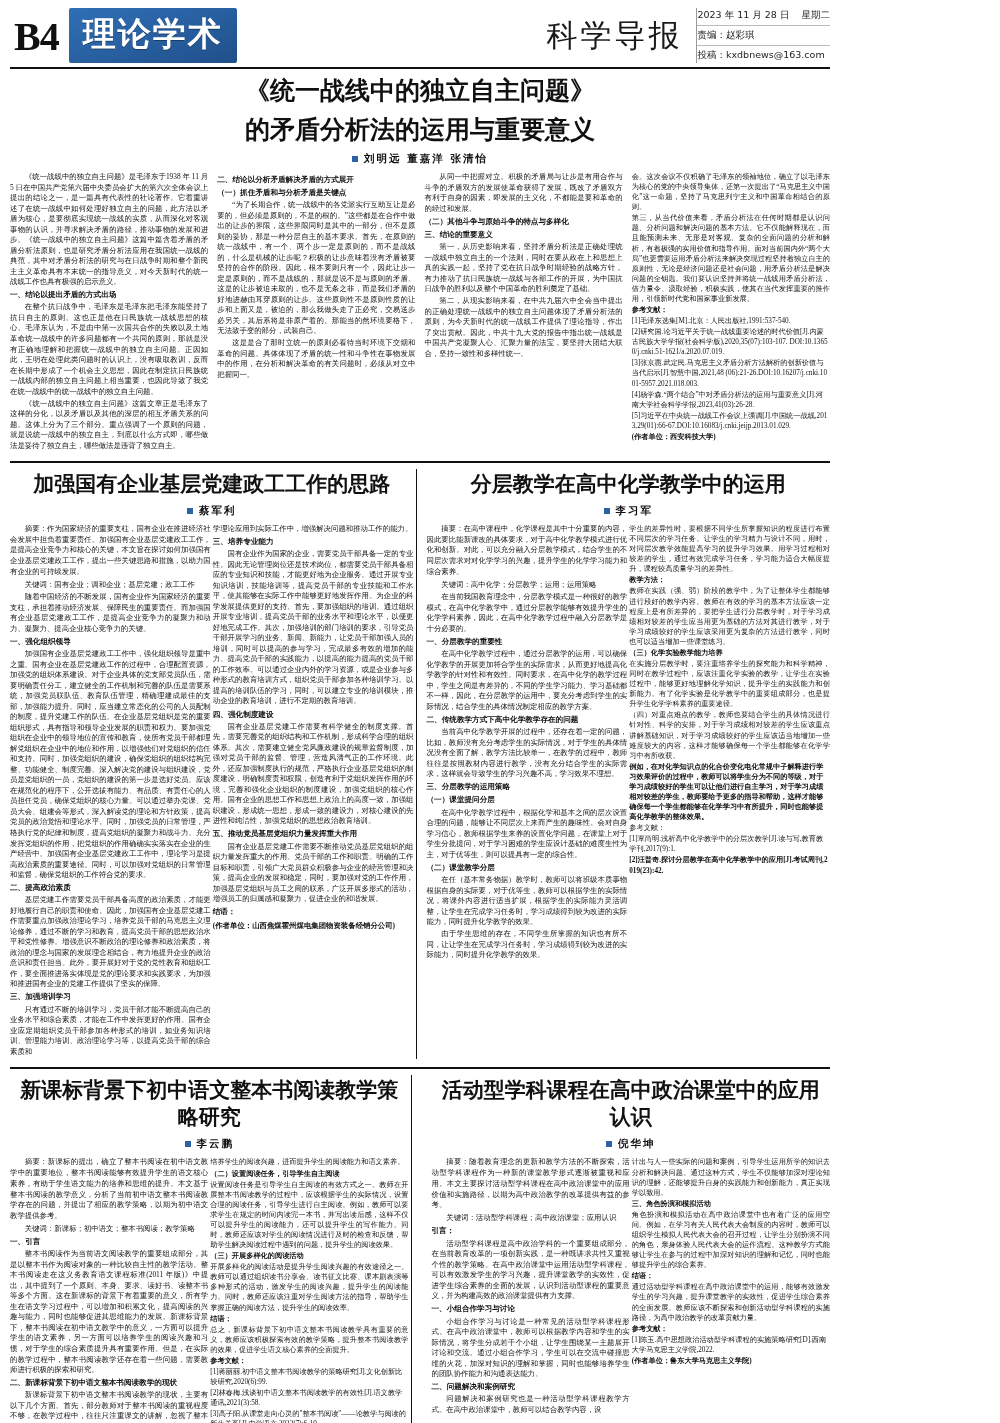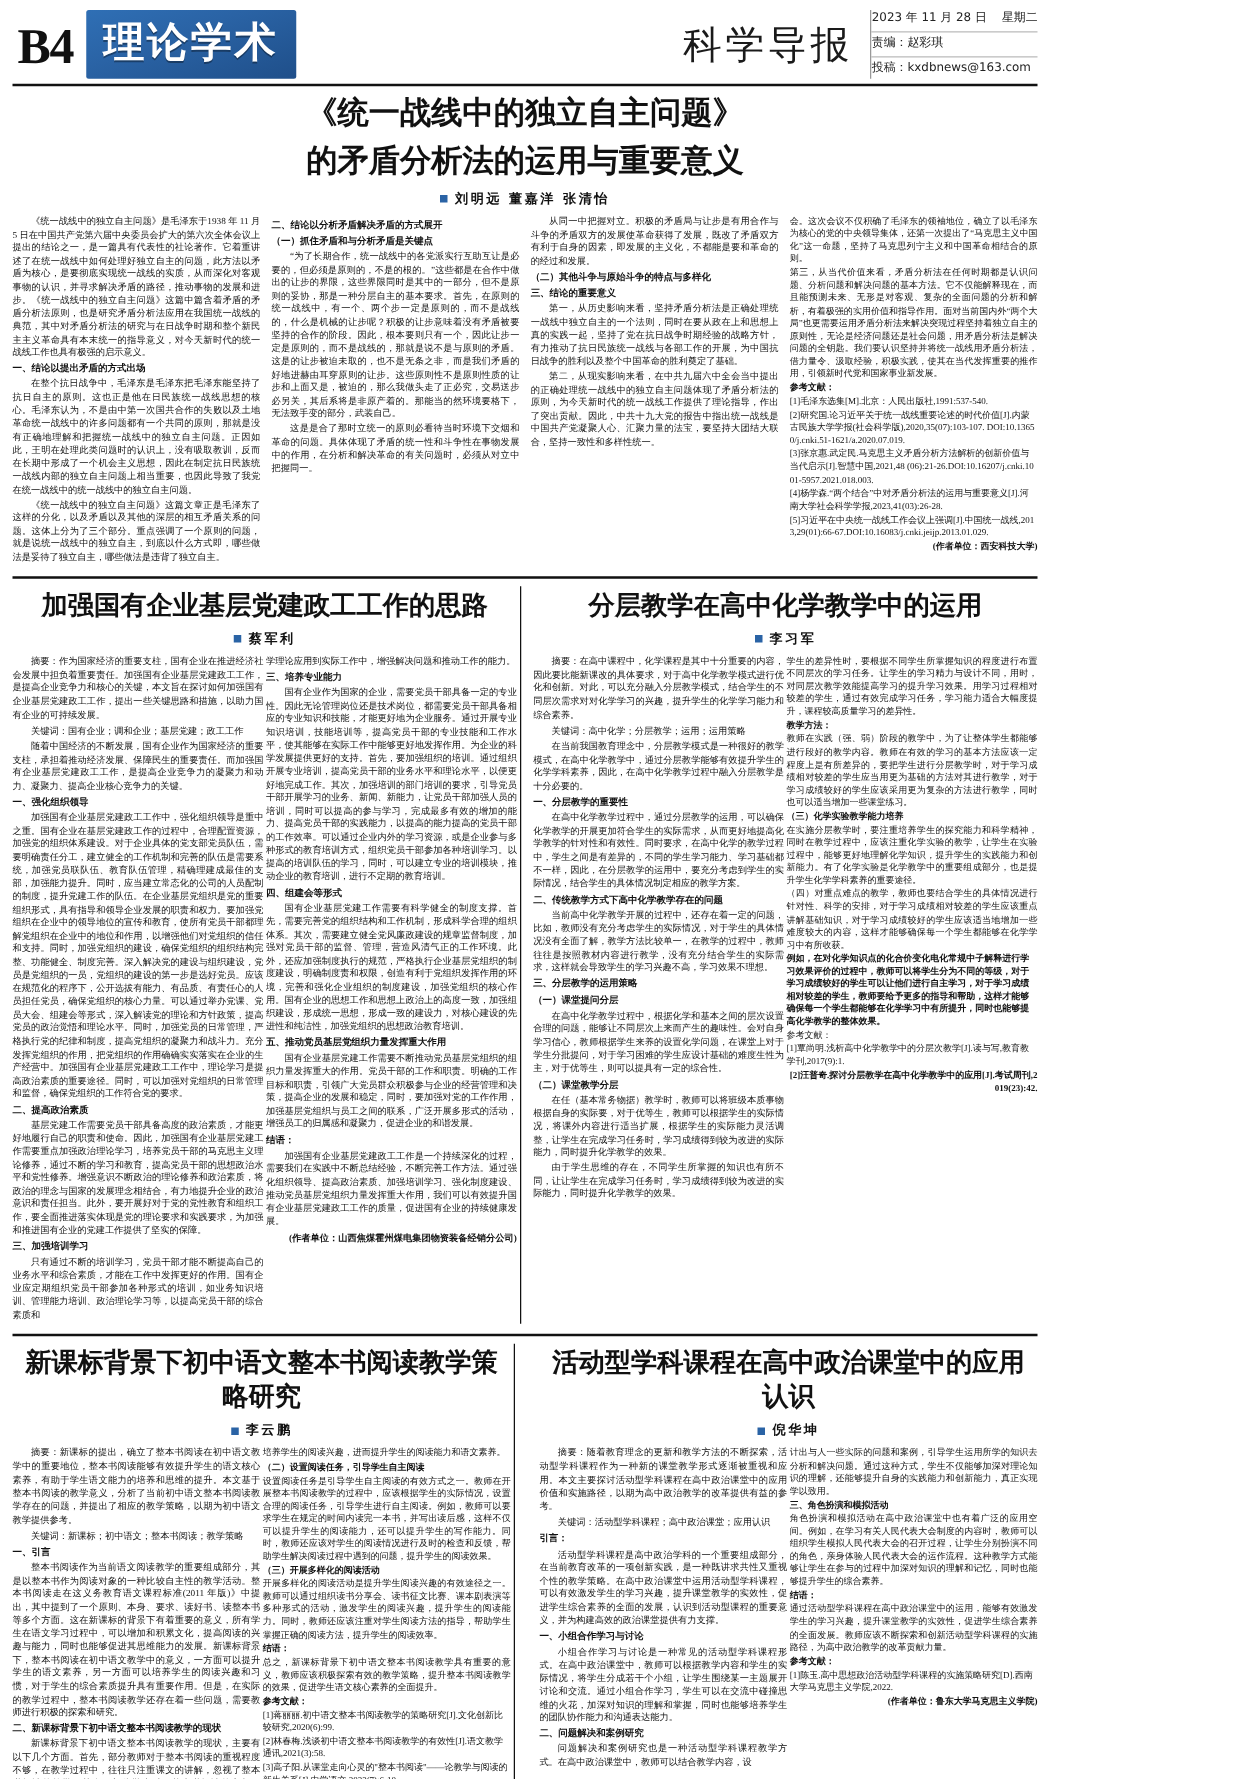--- a/index.html
+++ b/index.html
@@ -120,21 +120,21 @@
   p.abs {
     font-size: 7.4px;
     line-height: 1.45;
     text-align: justify;
     text-indent: 2em;
     margin: 0 0 2px 0;
     word-break: break-all;
   }
   .sig {
     font-size: 7.4px;
-    text-align: right;
+    text-align: left;
     margin-top: 3px;
     font-weight: bold;
   }
   .refs p { font-size: 7.2px; line-height: 1.4; margin: 0 0 1px 0; text-indent: 0; word-break: break-all; }
 
   .article { margin-bottom: 2px; }
 
   .top-area .cols { gap: 9px; }
 </style>
 </head>
@@ -218,26 +218,25 @@
           <p class="body">加强国有企业基层党建政工工作中，强化组织领导是重中之重。国有企业在基层党建政工作的过程中，合理配置资源，加强党的组织体系建设。对于企业具体的党支部党员队伍，需要明确责任分工，建立健全的工作机制和完善的队伍是需要系统，加强党员联队伍、教育队伍管理，精确理建成最佳的支部，加强能力提升。同时，应当建立常态化的公司的人员配制的制度，提升党建工作的队伍。在企业基层党组织是党的重要组织形式，具有指导和领导企业发展的职责和权力。要加强党组织在企业中的领导地位的宣传和教育，使所有党员干部都理解党组织在企业中的地位和作用，以增强他们对党组织的信任和支持。同时，加强党组织的建设，确保党组织的组织结构完整、功能健全、制度完善。深入解决党的建设与组织建设，党员是党组织的一员，党组织的建设的第一步是选好党员。应该在规范化的程序下，公开选拔有能力、有品质、有责任心的人员担任党员，确保党组织的核心力量。可以通过举办党课、党员大会、组建会等形式，深入解读党的理论和方针政策，提高党员的政治觉悟和理论水平。同时，加强党员的日常管理，严格执行党的纪律和制度，提高党组织的凝聚力和战斗力。充分发挥党组织的作用，把党组织的作用确确实实落实在企业的生产经营中。加强国有企业基层党建政工工作中，理论学习是提高政治素质的重要途径。同时，可以加强对党组织的日常管理和监督，确保党组织的工作符合党的要求。</p>
           <p class="sub">二、提高政治素质</p>
           <p class="body">基层党建工作需要党员干部具备高度的政治素质，才能更好地履行自己的职责和使命。因此，加强国有企业基层党建工作需要重点加强政治理论学习，培养党员干部的马克思主义理论修养，通过不断的学习和教育，提高党员干部的思想政治水平和党性修养。增强意识不断政治的理论修养和政治素质，将政治的理念与国家的发展理念相结合，有力地提升企业的政治意识和责任担当。此外，要开展好对于党的党性教育和组织工作，要全面推进落实体现是党的理论要求和实践要求，为加强和推进国有企业的党建工作提供了坚实的保障。</p>
           <p class="sub">三、加强培训学习</p>
           <p class="body">只有通过不断的培训学习，党员干部才能不断提高自己的业务水平和综合素质，才能在工作中发挥更好的作用。国有企业应定期组织党员干部参加各种形式的培训，如业务知识培训、管理能力培训、政治理论学习等，以提高党员干部的综合素质和</p>
         </div>
         <div class="col">
           <p class="body noind">学理论应用到实际工作中，增强解决问题和推动工作的能力。</p>
           <p class="sub">三、培养专业能力</p>
           <p class="body">国有企业作为国家的企业，需要党员干部具备一定的专业性。因此无论管理岗位还是技术岗位，都需要党员干部具备相应的专业知识和技能，才能更好地为企业服务。通过开展专业知识培训，技能培训等，提高党员干部的专业技能和工作水平，使其能够在实际工作中能够更好地发挥作用。为企业的科学发展提供更好的支持。首先，要加强组织的培训。通过组织开展专业培训，提高党员干部的业务水平和理论水平，以便更好地完成工作。其次，加强培训的部门培训的要求，引导党员干部开展学习的业务、新闻、新能力，让党员干部加强人员的培训，同时可以提高的参与学习，完成最多有效的增加的能力、提高党员干部的实践能力，以提高的能力提高的党员干部的工作效率。可以通过企业内外的学习资源，或是企业参与多种形式的教育培训方式，组织党员干部参加各种培训学习。以提高的培训队伍的学习，同时，可以建立专业的培训模块，推动企业的教育培训，进行不定期的教育培训。</p>
-          <p class="sub">四、组建会等形式</p>
+          <p class="sub">四、强化制度建设</p>
           <p class="body">国有企业基层党建工作需要有科学健全的制度支撑。首先，需要完善党的组织结构和工作机制，形成科学合理的组织体系。其次，需要建立健全党风廉政建设的规章监督制度，加强对党员干部的监督、管理，营造风清气正的工作环境。此外，还应加强制度执行的规范，严格执行企业基层党组织的制度建设，明确制度责和权限，创造有利于党组织发挥作用的环境，完善和强化企业组织的制度建设，加强党组织的核心作用。国有企业的思想工作和思想上政治上的高度一致，加强组织建设，形成统一思想，形成一致的建设力，对核心建设的先进性和纯洁性，加强党组织的思想政治教育培训。</p>
           <p class="sub">五、推动党员基层党组织力量发挥重大作用</p>
           <p class="body">国有企业基层党建工作需要不断推动党员基层党组织的组织力量发挥重大的作用。党员干部的工作和职责。明确的工作目标和职责，引领广大党员群众积极参与企业的经营管理和决策，提高企业的发展和稳定，同时，要加强对党的工作作用，加强基层党组织与员工之间的联系，广泛开展多形式的活动，增强员工的归属感和凝聚力，促进企业的和谐发展。</p>
           <p class="sub">结语：</p>
-          <p class="body">加强国有企业基层党建政工工作是一个持续深化的过程，需要我们在实践中不断总结经验，不断完善工作方法。通过强化组织领导、提高政治素质、加强培训学习、强化制度建设、推动党员基层党组织力量发挥重大作用，我们可以有效提升国有企业基层党建政工工作的质量，促进国有企业的持续健康发展。</p>
           <p class="sig">(作者单位：山西焦煤霍州煤电集团物资装备经销分公司)</p>
         </div>
       </div>
     </div>
 
     <div class="col vrule" style="flex:2; padding-left:10px">
       <div class="headline h-lg">分层教学在高中化学教学中的运用</div>
       <div class="byline">
         <span class="sq"></span><b>李习军</b>
       </div>

